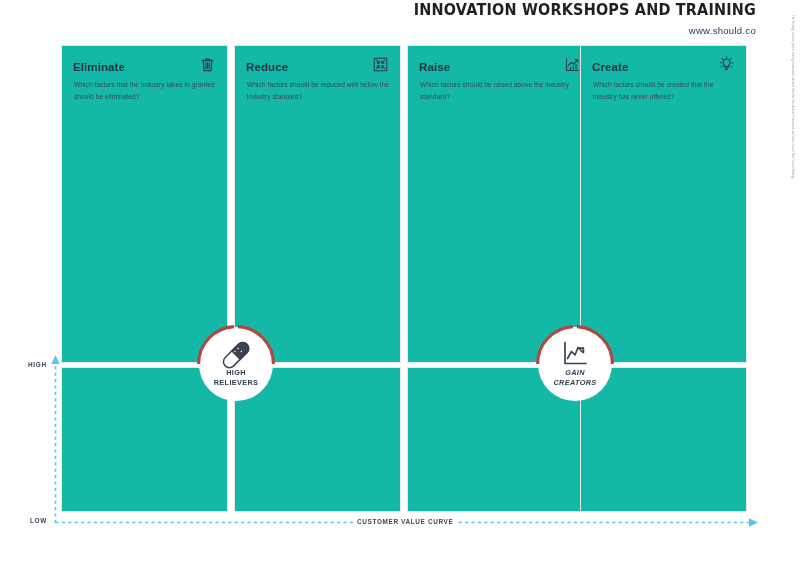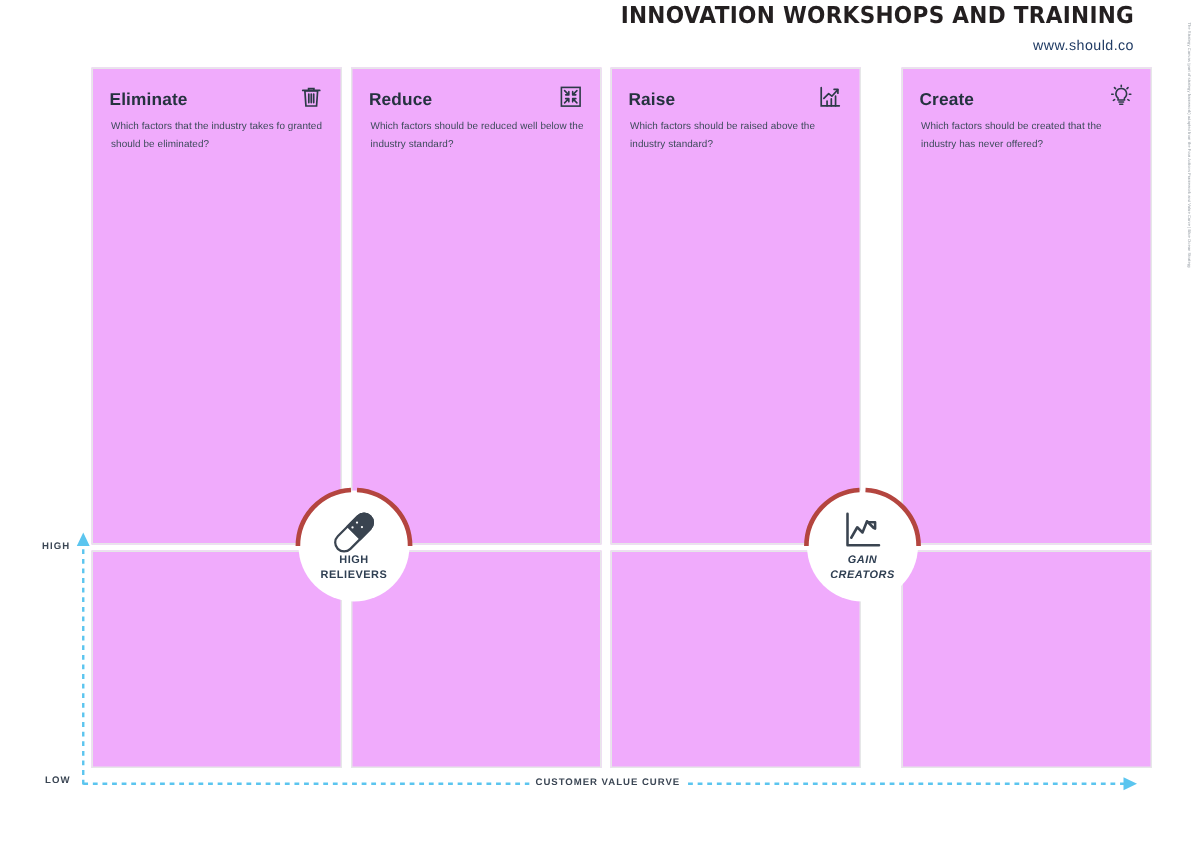--- a/index.html
+++ b/index.html
@@ -49,28 +49,28 @@
     height: 467px;
   }
   .col {
     position: absolute;
     top: 0;
     width: 167px;
     height: 100%;
   }
   .col-0 { left: 0px; }
   .col-1 { left: 173px; }
-  .col-2 { left: 346px; }
-  .col-3 { left: 540px; }
+  .col-2 { left: 346px; padding-left: 19px; }
+  .col-3 { left: 519px; }
 
   .panel {
     position: absolute;
     left: 0;
     width: 100%;
-    background: #f0abfc;
+    background: #14b8a6;
     border: 1px solid #e6e7e8;
     box-sizing: border-box;
   }
   .panel-top {
     top: 0;
     height: 318px;
   }
   .panel-bottom {
     top: 322px;
     height: 145px;

